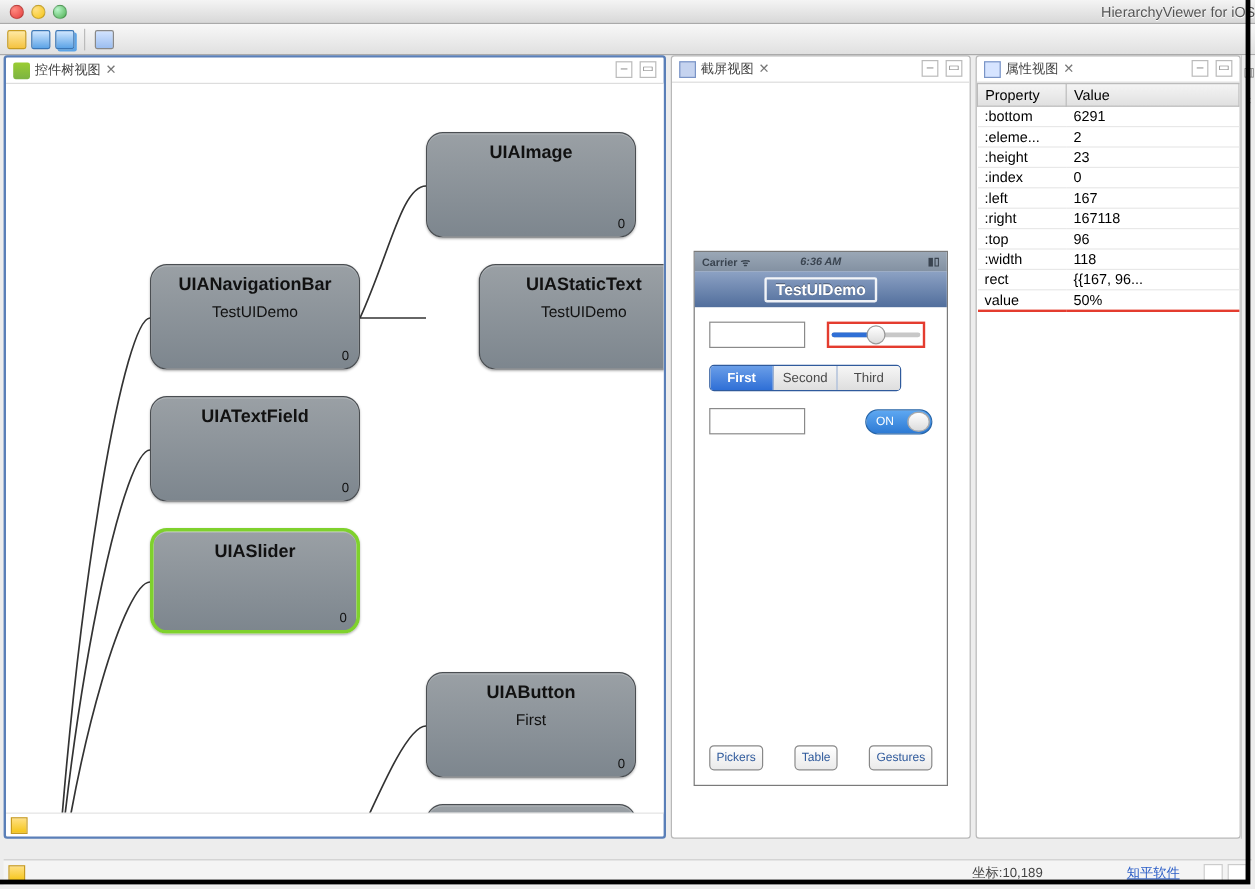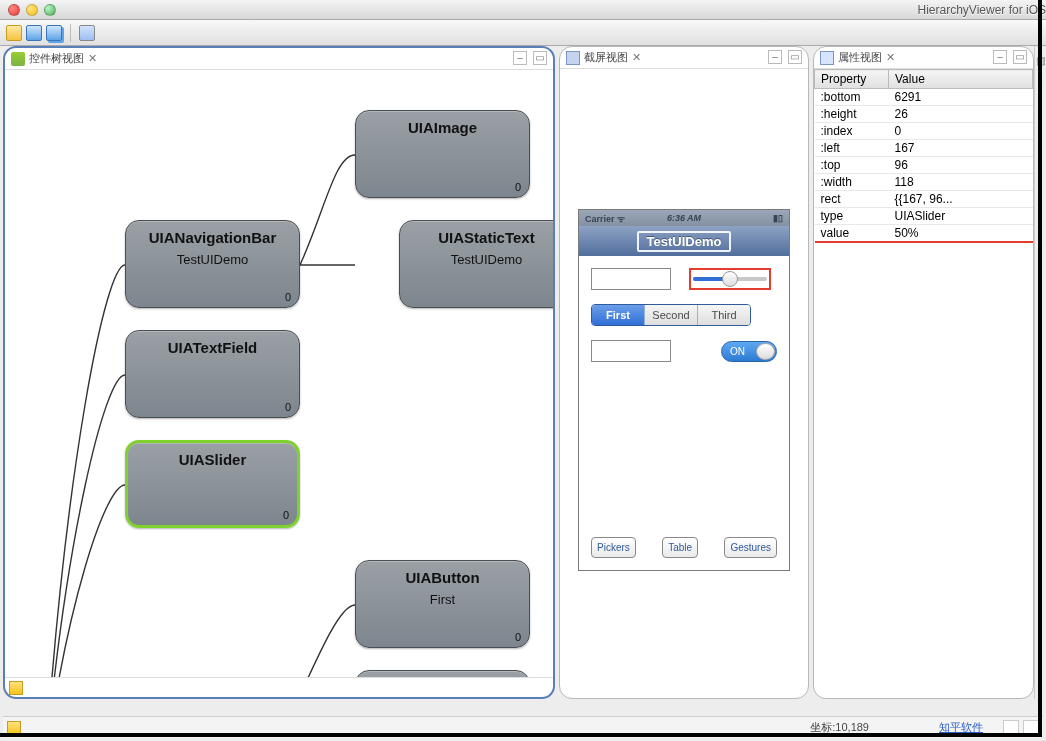--- a/index.html
+++ b/index.html
@@ -16,21 +16,21 @@
 
   
   .toolbar { height:26px; background:linear-gradient(#f8f8f8,#e0e0e0); border-bottom:1px solid #aaa; display:flex; align-items:center; padding:0 6px; gap:4px; }
   .tb-ico { width:16px; height:16px; display:inline-block; border:1px solid #888; border-radius:2px; background:#fff; }
   .tb-sep { width:1px; height:18px; background:#bbb; margin:0 4px; }
   .tb-open { background: linear-gradient(#ffe9a3,#f5c340); border-color:#c79b1f; }
   .tb-save { background: linear-gradient(#cfe6ff,#5da4e6); border-color:#3a76b5; }
 
   
   .workspace { position:absolute; top:46px; left:3px; right:12px; bottom:42px; display:flex; gap:4px; }
-  .pane { background:#fff; border:1px solid #b8b8b8; border-radius:13px; display:flex; flex-direction:column; min-width:0; }
+  .pane { background:#fff; border:1px solid #b8b8b8; border-radius:3px; display:flex; flex-direction:column; min-width:0; }
   .pane-tree { flex: 0 0 552px; border:2px solid #5a7fb8; }
   .pane-screen { flex: 0 0 250px; }
   .pane-props { flex: 1 1 auto; }
 
   .pane-header { height:22px; display:flex; align-items:center; padding:0 6px; font-size:11px; color:#444; border-bottom:1px solid #ddd; position:relative; }
   .pane-header .ph-ico { width:14px; height:14px; margin-right:4px; display:inline-block; }
   .ph-tree { background: linear-gradient(#9acd32,#7cb342); border-radius:2px; }
   .ph-screen { background:#c5d3ef; border:1px solid #7a94c6; }
   .ph-props { background:#d6e4ff; border:1px solid #7a94c6; }
   .ph-close { margin-left:4px; font-size:11px; color:#777; cursor:pointer; }
@@ -41,21 +41,21 @@
   .tree-canvas { flex:1; position:relative; overflow:hidden; background:#fff; }
   .tree-canvas svg { position:absolute; top:0; left:0; }
   .node { position:absolute; width:175px; height:88px; background:linear-gradient(#9aa0a5,#7d868e); border:1px solid #4a4e52; border-radius:14px; box-shadow: 0 1px 2px rgba(0,0,0,.3), inset 0 1px 0 rgba(255,255,255,.25); color:#111; }
   .node.selected { border:3px solid #7fd12d; }
   .node .nt { text-align:center; font-weight:bold; font-size:15px; margin-top:8px; }
   .node .ns { text-align:center; font-size:13px; margin-top:6px; }
   .node .nidx { position:absolute; right:8px; bottom:4px; font-size:11px; }
 
   
   .screen-body { flex:1; display:flex; align-items:flex-start; justify-content:center; padding-top:140px; }
-  .phone { width:212px; height:362px; border:1px solid #7a7a7a; background:#fff; display:flex; flex-direction:column; }
+  .phone { width:212px; height:446px; border:1px solid #7a7a7a; background:#fff; display:flex; flex-direction:column; }
   .statusbar { height:16px; background:linear-gradient(#9aa7b6,#8391a2); display:flex; align-items:center; justify-content:space-between; font-size:9px; color:#3a4450; padding:0 6px; font-weight:bold; position:relative; }
   .statusbar .center { position:absolute; left:0; right:0; text-align:center;font-style:italic; }
   .navbar { height:30px; background:linear-gradient(#8da2c4,#516e9c); display:flex; align-items:center; justify-content:center; }
   .navtitle { color:#fff; font-size:13px; font-weight:bold; text-shadow:0 -1px 0 rgba(0,0,0,.4); border:2px solid rgba(255,255,255,.9); padding:1px 8px; border-radius:2px; }
   .phone-content { flex:1; padding:12px; font-size:11px; color:#333; display:flex; flex-direction:column; gap:14px; position:relative; }
   .row { display:flex; align-items:center; gap:18px; }
   .tf { width:80px; height:22px; border:1px solid #8a8a8a; background:#fff; }
   .slider-wrap { border:2px solid #e43c2f; padding:2px; }
   .slider { width:74px; height:14px; position:relative; }
   .slider .track { position:absolute; top:5px; left:0; right:0; height:4px; border-radius:2px; background:#c8c8c8; }
@@ -243,46 +243,50 @@
           <th>Property</th>
           <th>Value</th>
         </tr>
           </thead>
         <tbody id="prop-rows">
             <tr>
               <td class="k">:bottom</td>
               <td>6291</td>
             </tr>
             <tr>
+              <td class="k">:eleme...</td>
+              <td>2</td>
+            </tr>
+            <tr>
               <td class="k">:height</td>
-              <td>26</td>
+              <td>23</td>
             </tr>
             <tr>
               <td class="k">:index</td>
               <td>0</td>
             </tr>
             <tr>
               <td class="k">:left</td>
               <td>167</td>
             </tr>
             <tr>
+              <td class="k">:right</td>
+              <td>167118</td>
+            </tr>
+            <tr>
               <td class="k">:top</td>
               <td>96</td>
             </tr>
             <tr>
               <td class="k">:width</td>
               <td>118</td>
             </tr>
             <tr>
               <td class="k">rect</td>
               <td>{{167, 96...</td>
-            </tr>
-            <tr>
-              <td class="k">type</td>
-              <td>UIASlider</td>
             </tr>
             <tr class="red-underline">
               <td class="k">value</td>
               <td>50%</td>
             </tr>
           </tbody>
       </table>
     </div>
   </div>
 

